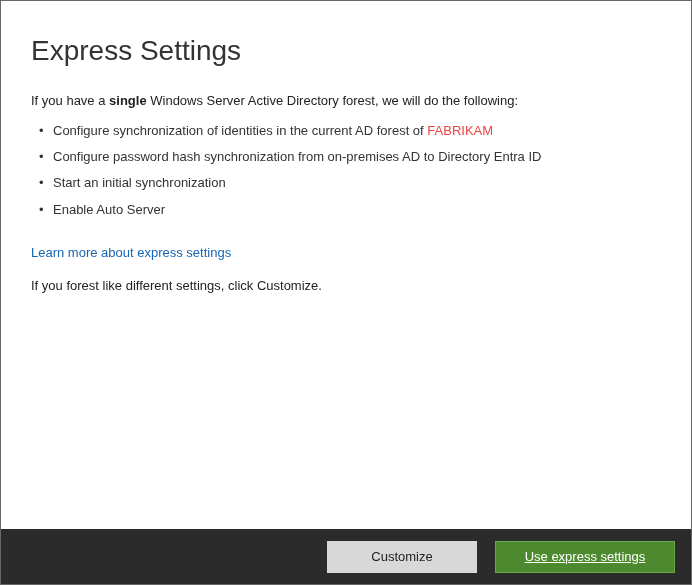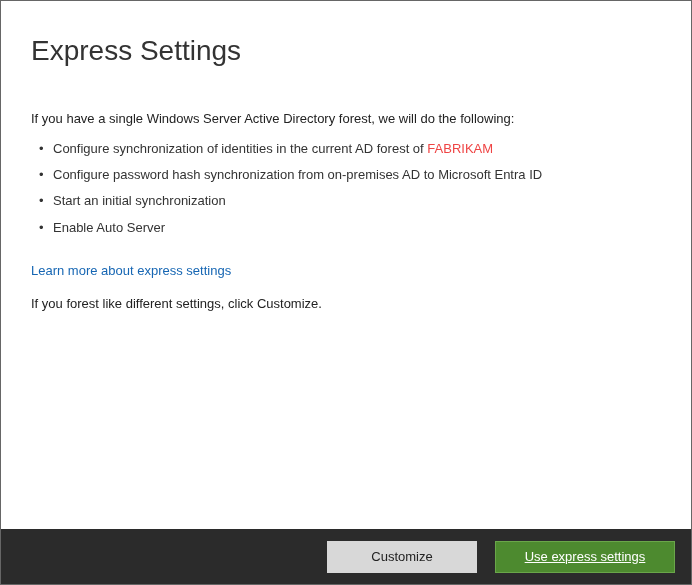--- a/index.html
+++ b/index.html
@@ -24,29 +24,29 @@
       justify-content: space-between;
     }
     .content {
       padding: 34px 30px 10px 30px;
       flex: 1;
     }
     h1 {
       font-weight: 300;
       font-size: 28px;
       color: #333;
-      margin-bottom: 44px;
+      margin-bottom: 26px;
     }
     .intro {
       font-size: 13px;
       color: #222;
       margin-bottom: 10px;
     }
     .intro .single {
-      font-weight: 400;
+      font-weight: 700;
     }
     ul.bullets {
       list-style: none;
       padding-left: 8px;
       margin-bottom: 20px;
     }
     ul.bullets li {
       font-size: 13px;
       color: #333;
       line-height: 1.4;
@@ -112,21 +112,21 @@
 <div class="container">
   <div class="content">
     <h1>Express Settings</h1>
     <p class="intro">
       <span>If you have a </span><span class="single">single</span><span> Windows Server Active Directory forest, we will do the following:</span>
     </p>
     <ul class="bullets">
       <li>
         <span>Configure synchronization of identities in the current AD forest of </span><span class="forest-name">FABRIKAM</span>
       </li>
-      <li>Configure password hash synchronization from on-premises AD to Microsoft Entra ID</li>
+      <li>Configure password hash synchronization from on-premises AD to Directory Entra ID</li>
       <li>Start an initial synchronization</li>
       <li>Enable Auto Server</li>
     </ul>
     <a class="link">Learn more about express settings</a>
     <p class="note">If you forest like different settings, click Customize.</p>
   </div>
   <div class="footer">
     <button class="btn btn-secondary">Customize</button>
     <button class="btn btn-primary">Use express settings</button>
   </div>

